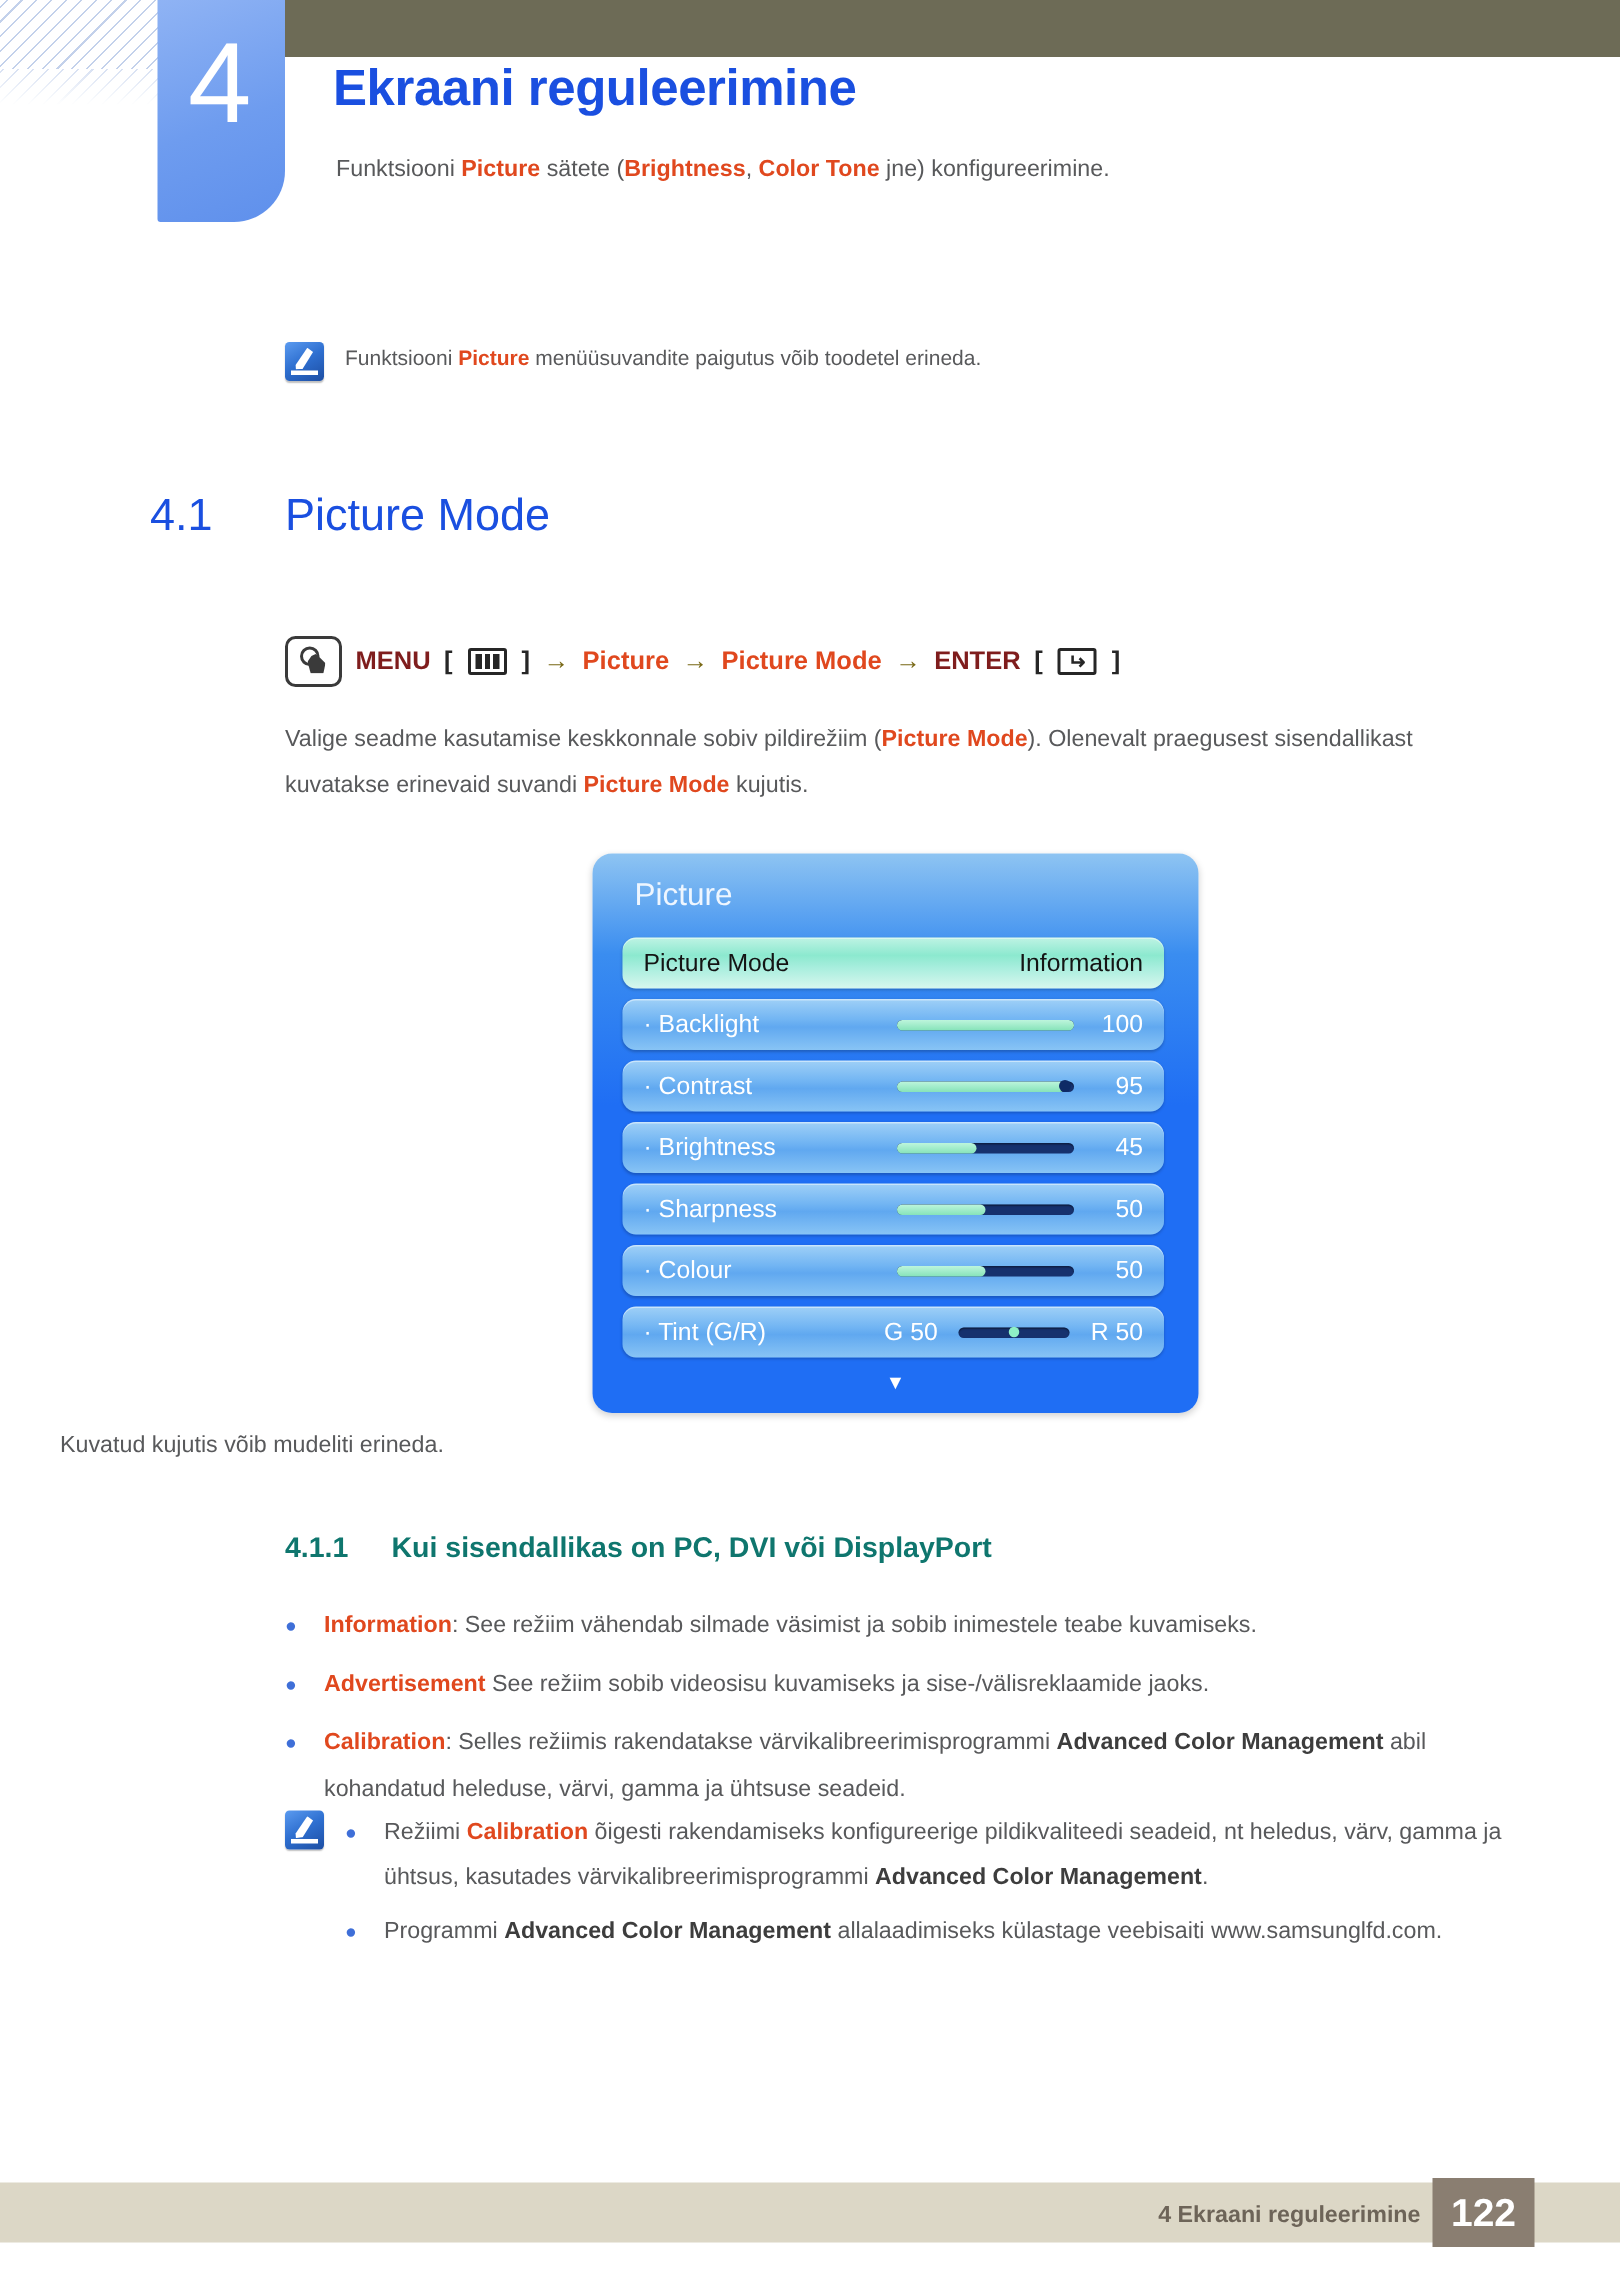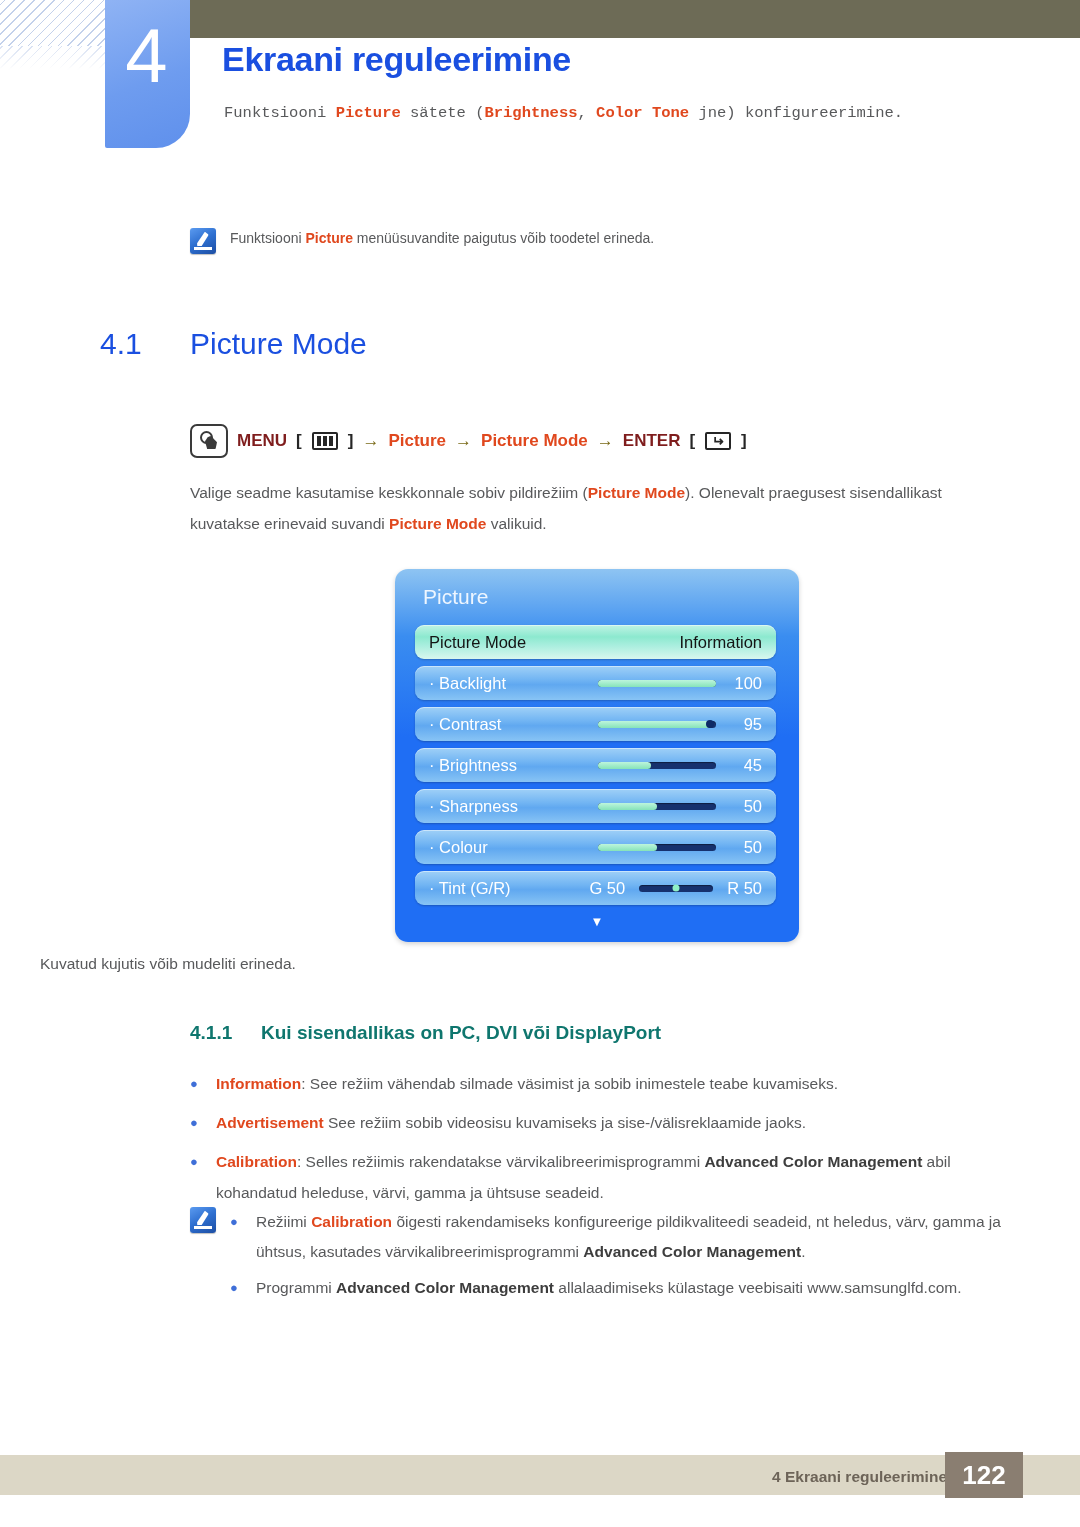--- a/index.html
+++ b/index.html
@@ -77,21 +77,20 @@
     font-weight: bold;
     color: #1a4fe0;
     letter-spacing: -.3px;
   }
   .chapter-desc {
     position: absolute;
     left: 224px; top: 104px;
     font-size: 15.5px;
     color: #58595b;
     white-space: nowrap;
-    font-family: Liberation Mono, monospace;
   }
   .kw { color: #e0481e; font-weight: bold; }
   .bold { font-weight: bold; color:#3d3d3d; }
 
   
   .note-icon {
     width: 26px; height: 26px;
     border-radius: 3px;
     background: linear-gradient(150deg,#5b9bf0 0%, #2e6fd0 48%, #1d4ea3 100%);
     position: relative;
@@ -406,21 +405,21 @@
     right: 133px;
     bottom: 41px;
     font-size: 15.5px;
     color: #6d6458;
     font-weight: bold;
   }
   .page-badge {
     position: absolute;
     right: 57px;
     bottom: 29px;
-    width: 78px; height: 46px;
+    width: 68px; height: 46px;
     background: #8a7e71;
     color: #ffffff;
     font-size: 26px;
     font-weight: bold;
     display: flex;
     align-items: center;
     justify-content: center;
   }
 </style>
 </head>
@@ -456,21 +455,21 @@
   <span class="red-txt">Picture</span>
   <span class="arrow">→</span>
   <span class="red-txt">Picture Mode</span>
   <span class="arrow">→</span>
   <span class="olive-txt">ENTER</span>
   <span class="bracket">[</span>
     <span class="key-box enter"></span>
     <span class="bracket">]</span>
 </div>
 
-<div class="body-par"><span>Valige seadme kasutamise keskkonnale sobiv pildirežiim (</span><span class="kw">Picture Mode</span><span>). Olenevalt praegusest sisendallikast kuvatakse erinevaid suvandi </span><span class="kw">Picture Mode</span><span> valikuid.</span></div>
+<div class="body-par"><span>Valige seadme kasutamise keskkonnale sobiv pildirežiim (</span><span class="kw">Picture Mode</span><span>). Olenevalt praegusest sisendallikast kuvatakse erinevaid suvandi </span><span class="kw">Picture Mode</span><span> kujutis.</span></div>
 
 <div class="osd">
   <div class="osd-title">Picture</div>
   <div class="osd-rows" id="osd-rows">
       <div class="osd-row selected">
         <span class="label">Picture Mode</span>
         <span class="value">Information</span>
       </div>
       <div class="osd-row">
         <span class="label">· Backlight</span>

